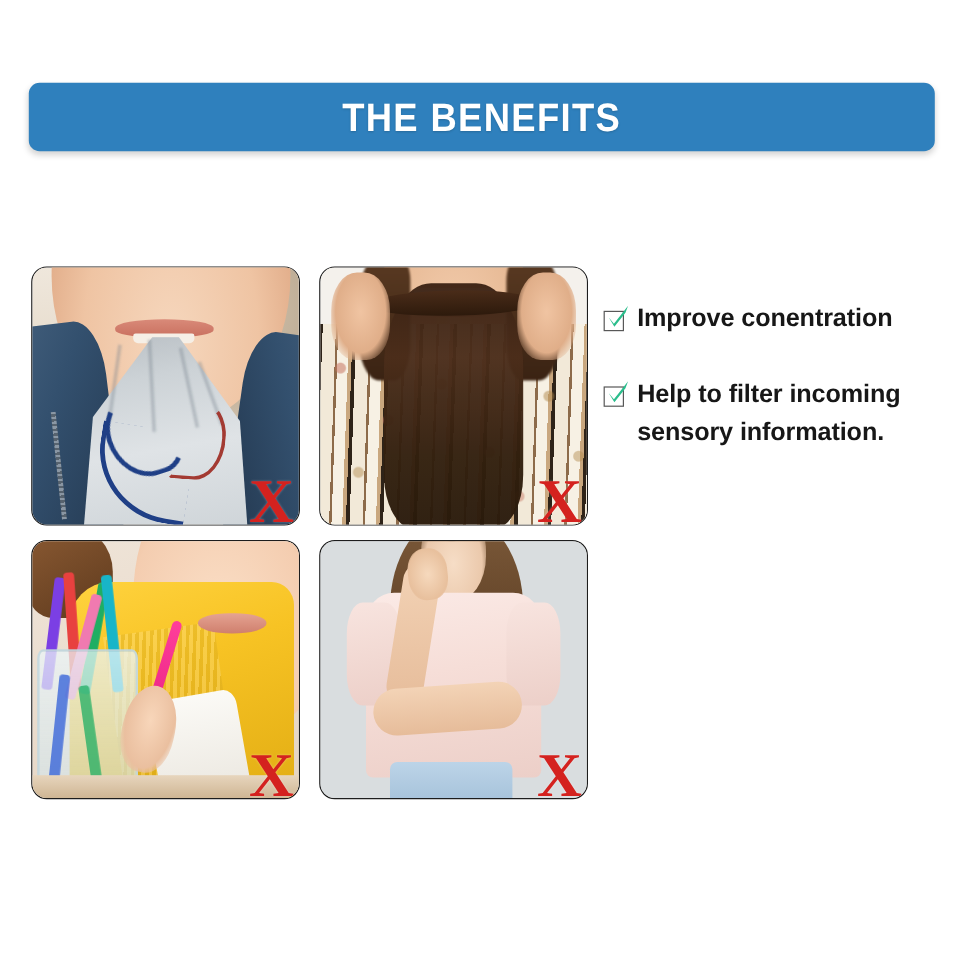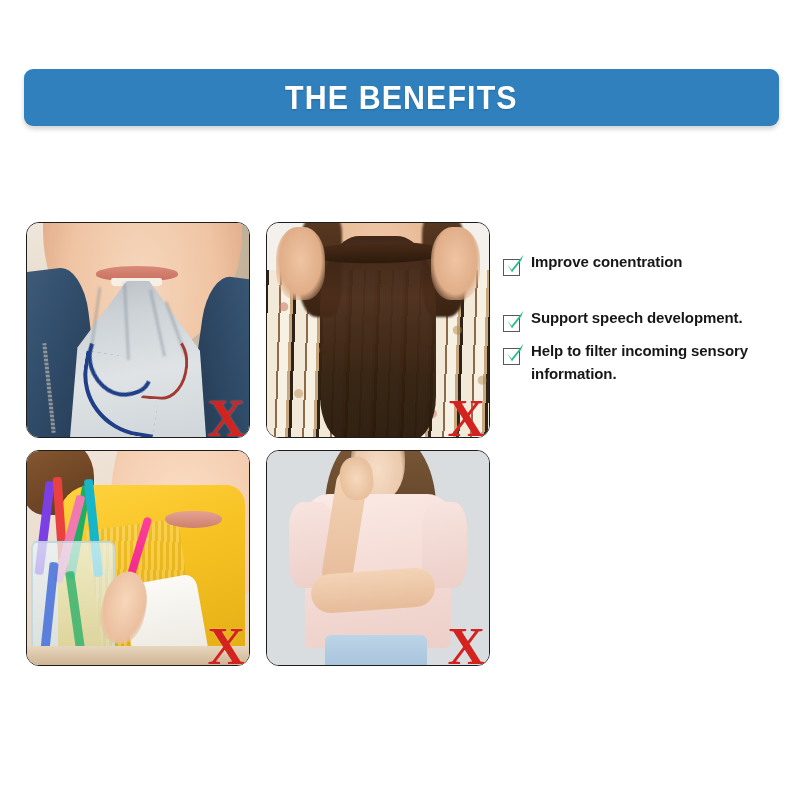--- a/index.html
+++ b/index.html
@@ -414,21 +414,21 @@
     border: 1.4px solid #585858;
     box-sizing: border-box;
     background: #ffffff;
   }
   .check-box .tick {
     position: absolute;
     left: 1px; top: -4px;
     width: 22px; height: 22px;
   }
   .benefit-text {
-    font-size: 15px;
+    font-size: 21px;
     font-weight: bold;
     color: #171717;
     line-height: 1.55;
     letter-spacing: -0.1px;
   }
 
   
   .benefit-item.i0 { margin-bottom: 30px; }
   .benefit-item.i1 { margin-bottom: 7px; }
   .benefit-item.i2 { margin-bottom: 7px; }
@@ -531,29 +531,20 @@
     <span class="check-box">
       <span class="box"></span>
       <svg class="tick" viewBox="0 0 22 22" aria-hidden="true">
         <path d="M3.2 11.4 L7.6 16.8 L19.4 1.8 L17.2 7.6 L8.0 19.2 Z" fill="#2bbd8c"></path>
       </svg>
     </span>
     <span class="benefit-text">Improve conentration</span>
   </div>
 
 
-  <div class="benefit-item i2">
-    <span class="check-box">
-      <span class="box"></span>
-      <svg class="tick" viewBox="0 0 22 22" aria-hidden="true">
-        <path d="M3.2 11.4 L7.6 16.8 L19.4 1.8 L17.2 7.6 L8.0 19.2 Z" fill="#2bbd8c"></path>
-      </svg>
-    </span>
-    <span class="benefit-text">Support speech development.</span>
-  </div>
 
   <div class="benefit-item i3">
     <span class="check-box">
       <span class="box"></span>
       <svg class="tick" viewBox="0 0 22 22" aria-hidden="true">
         <path d="M3.2 11.4 L7.6 16.8 L19.4 1.8 L17.2 7.6 L8.0 19.2 Z" fill="#2bbd8c"></path>
       </svg>
     </span>
     <span class="benefit-text">Help to filter incoming sensory information.</span>
   </div>

